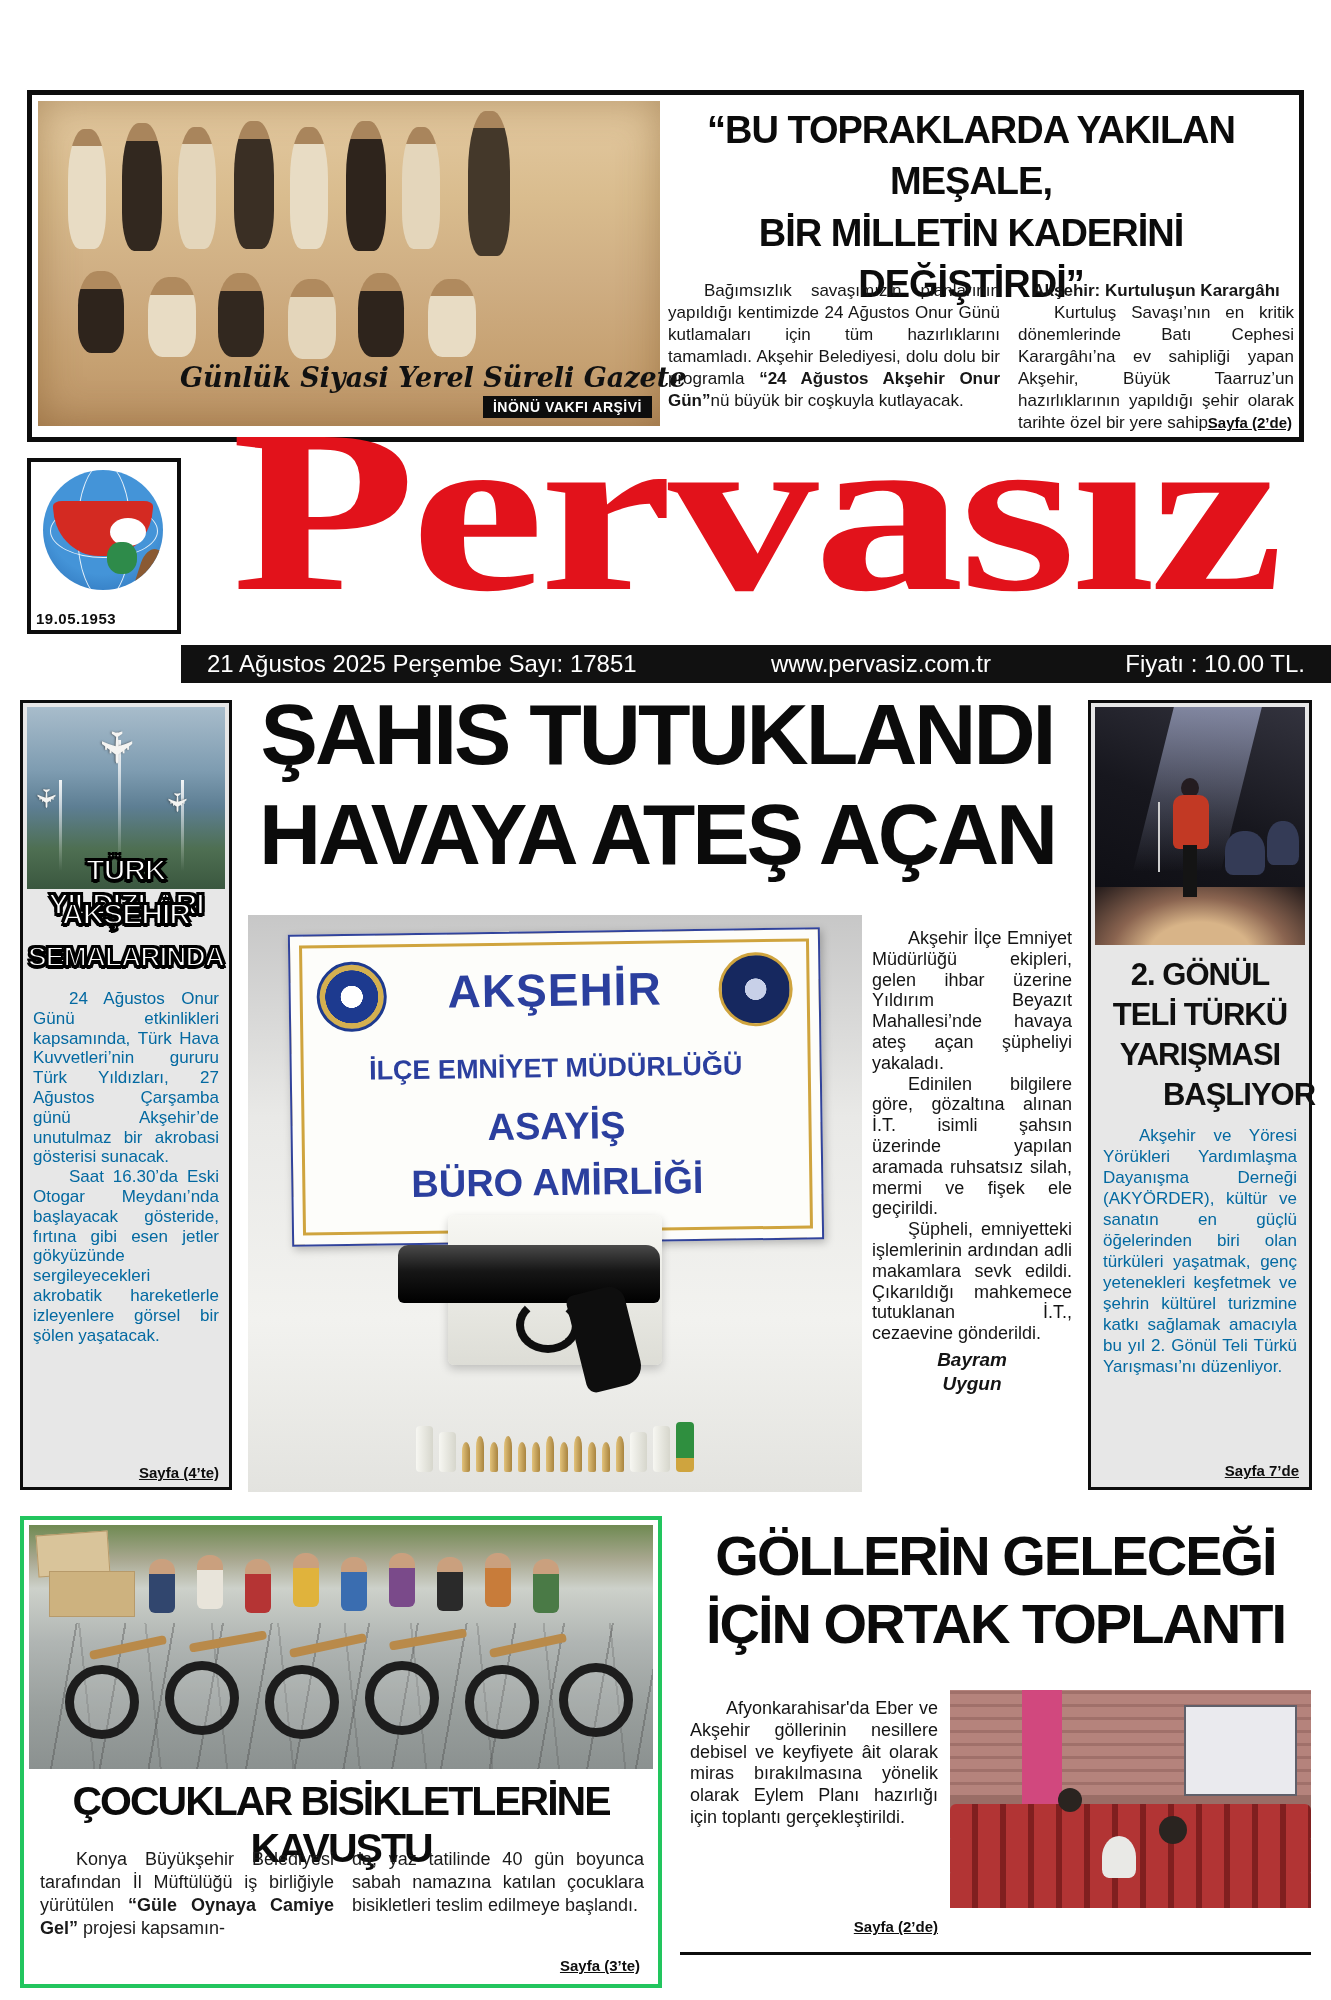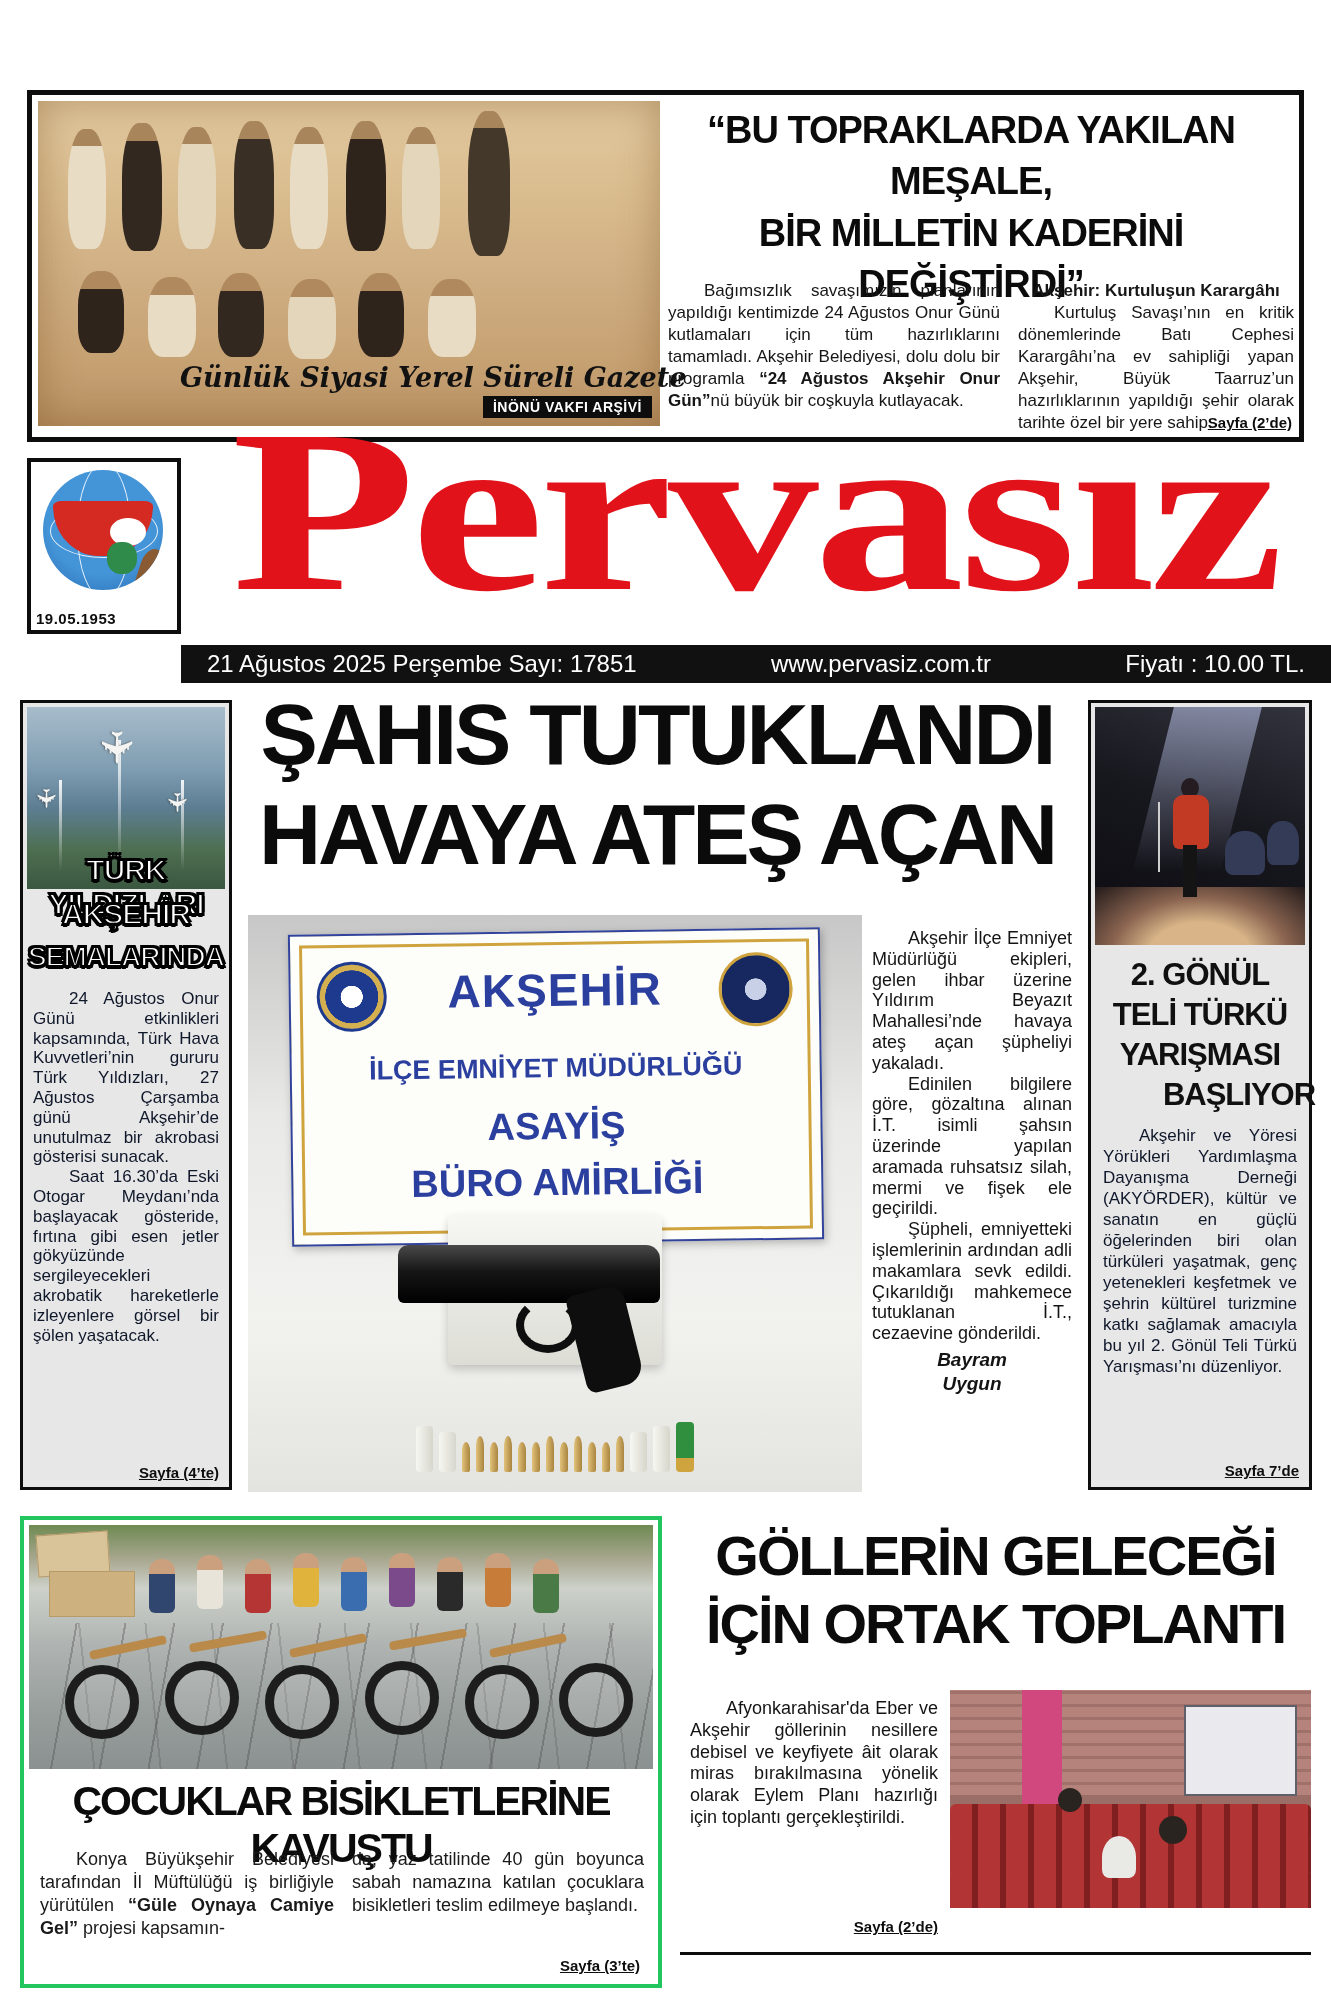--- a/index.html
+++ b/index.html
@@ -54,21 +54,21 @@
   .sidebar{position:absolute;top:700px;height:784px;border:3px solid #0d0d0d;background:#e7e7e7;}
   .sb-left{left:20px;width:206px;}
   .sb-right{left:1088px;width:218px;}
   .sb-photo{position:absolute;left:4px;top:4px;right:4px;overflow:hidden;}
   .jets{height:182px;background:linear-gradient(180deg,#a8bccb 0%,#7e9cb1 35%,#5d7e93 55%,#4e6f52 78%,#3a573f 100%);}
   .jet{position:absolute;color:#f4f4f2;text-shadow:0 1px 2px rgba(40,40,40,.6);}
   .trail{position:absolute;width:3px;background:linear-gradient(180deg,rgba(255,255,255,.9),rgba(255,255,255,0));}
   .outline-txt{color:#fff;font-weight:900;-webkit-text-stroke:2px #000;
                text-shadow:-2px -2px 0 #000,2px -2px 0 #000,-2px 2px 0 #000,2px 2px 0 #000,0 3px 0 #000;}
   .sbl-h{position:absolute;width:100%;text-align:center;font-size:30px;letter-spacing:-1px;}
-  .sb-body{position:absolute;font-size:17px;line-height:19.8px;text-align:justify;color:#0f172a;}
+  .sb-body{position:absolute;font-size:17px;line-height:19.8px;text-align:justify;color:#0369a1;}
   .sb-body p{margin:0;}
   .sbr-h{position:absolute;left:0;width:100%;text-align:center;font-weight:900;font-size:31px;line-height:40px;color:#101010;letter-spacing:-1px;}
   .concert{height:238px;background:linear-gradient(200deg,#33333e 0%,#17171e 45%,#0b0b10 100%);}
   .beam{position:absolute;left:28%;top:-6px;width:42%;height:72%;transform:skewX(-14deg);
         background:linear-gradient(180deg,rgba(205,215,255,.55),rgba(205,215,255,0));}
   .stage-floor{position:absolute;left:0;right:0;bottom:0;height:58px;
         background:radial-gradient(ellipse at 50% 120%,#d8b488 0 35%,#8a6450 60%,#221a1a 100%);}
   .singer-head{position:absolute;left:41%;top:30%;width:18px;height:20px;background:#241c20;border-radius:50%;}
   .singer-jacket{position:absolute;left:37%;top:37%;width:36px;height:54px;background:#c23924;border-radius:10px 10px 6px 6px;}
   .singer-legs{position:absolute;left:42%;top:58%;width:14px;height:52px;background:#141414;}

